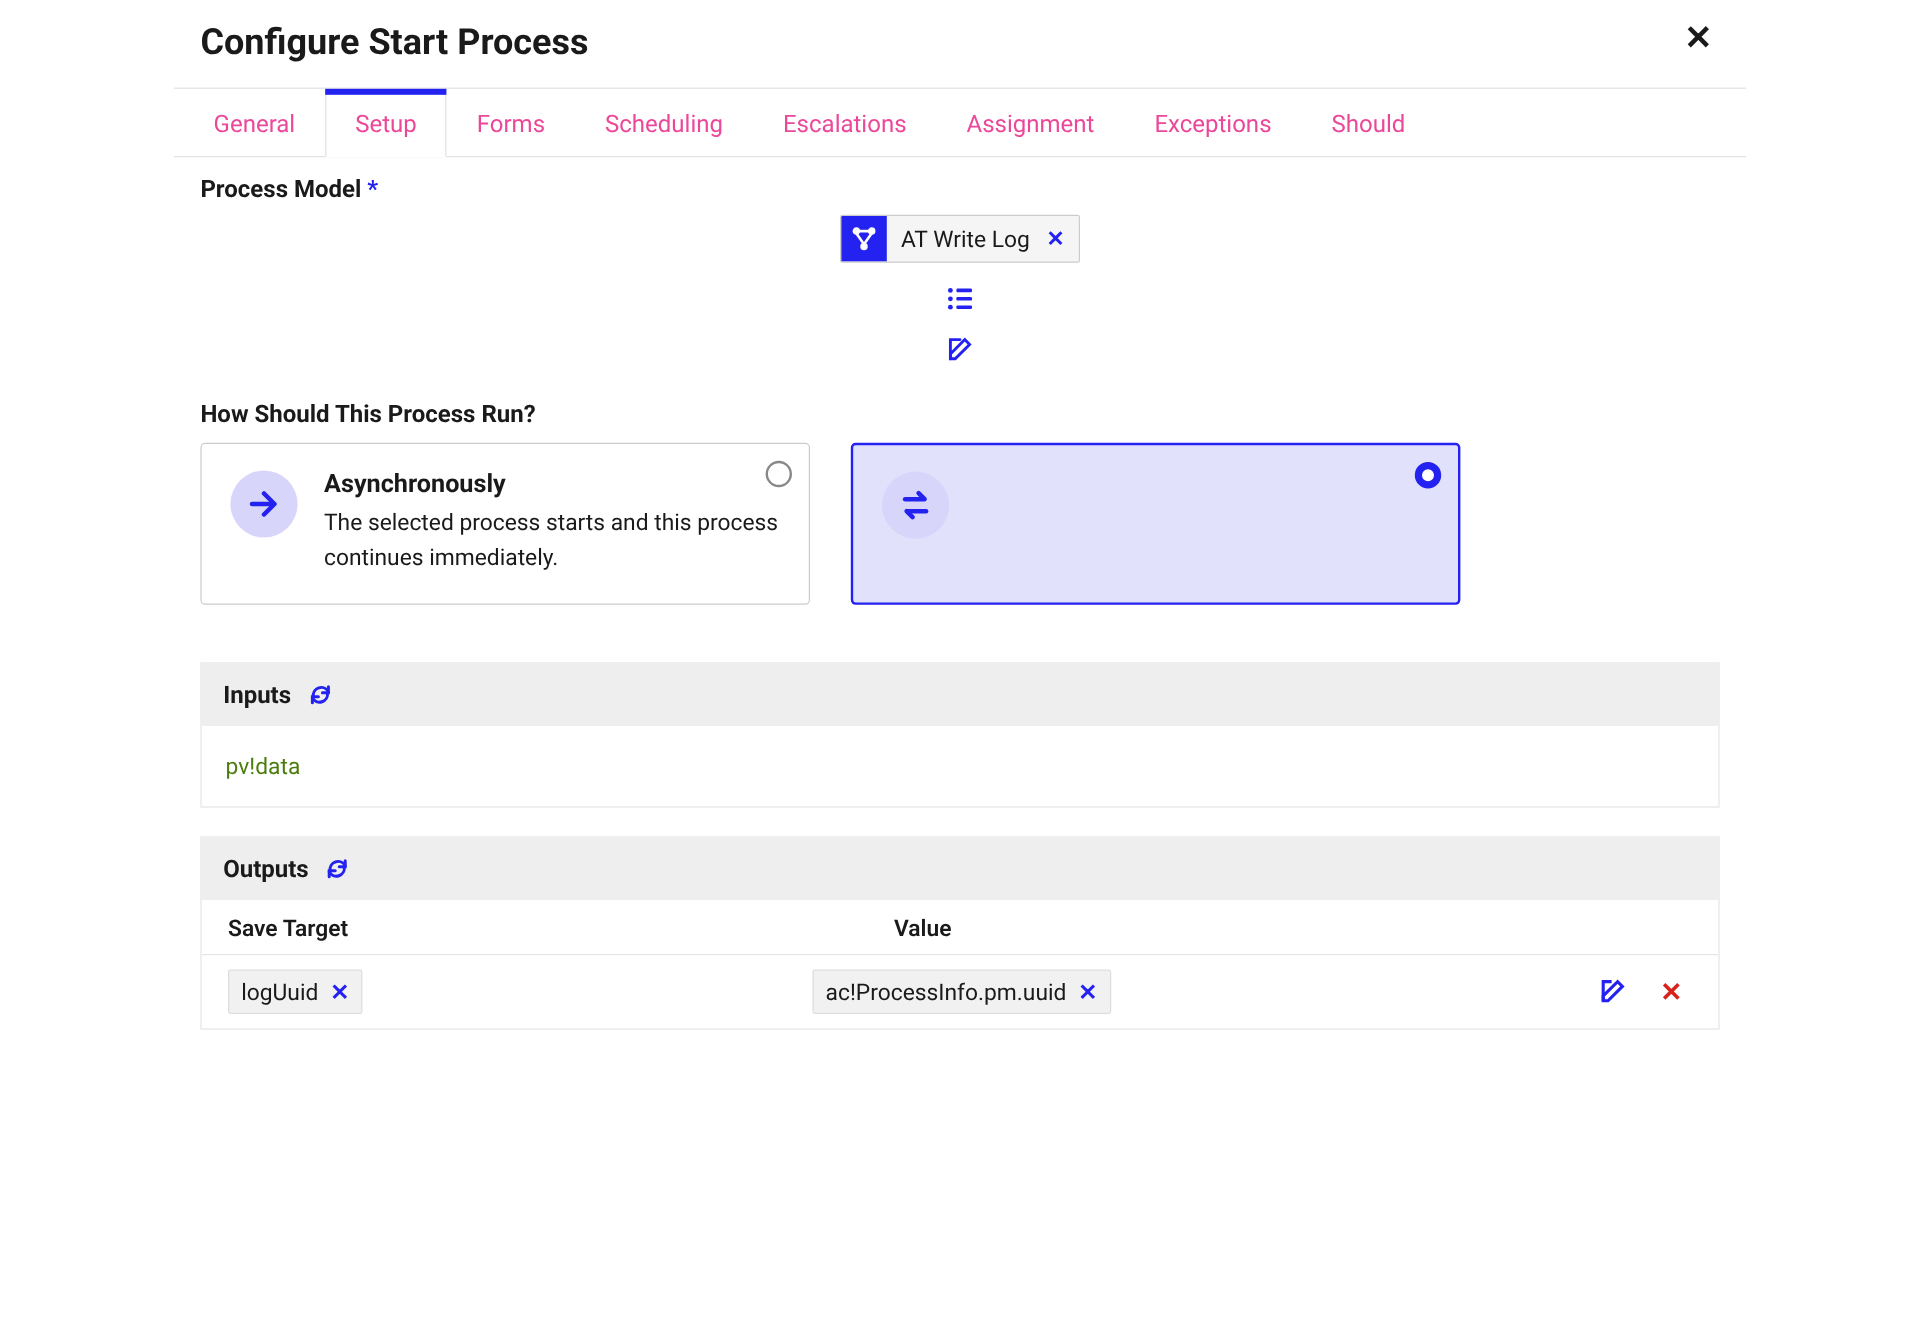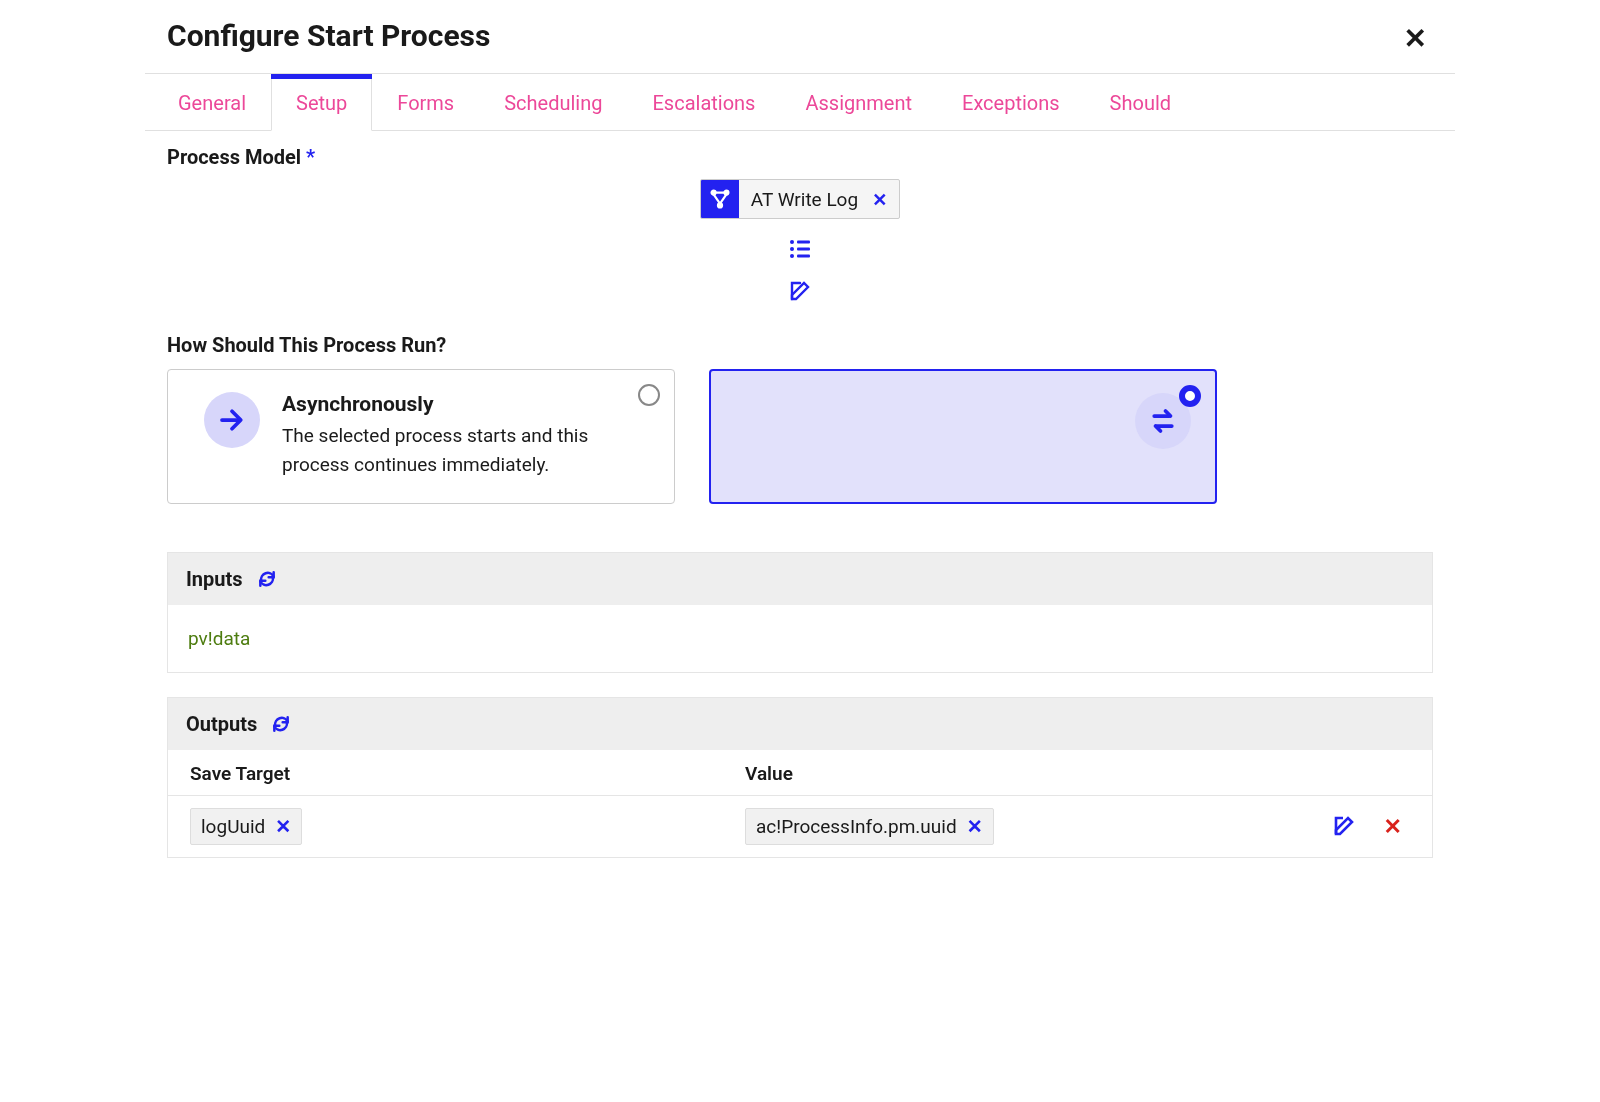--- a/index.html
+++ b/index.html
@@ -9,21 +9,21 @@
     background: #fff;
     font-size: 18px;
   }
   .dialog {
     width: 1310px;
     margin: 0 auto;
   }
   .dialog-header {
     display: flex;
     justify-content: space-between;
-    align-items: flex-end;
+    align-items: flex-start;
     padding: 18px 28px 20px 22px;
     border-bottom: 1px solid #e0e0e0;
   }
   .dialog-title {
     font-size: 30px;
     font-weight: 700;
   }
   .close-btn {
     font-size: 28px;
     font-weight: 900;
@@ -104,27 +104,26 @@
   .run-options {
     display: flex;
     gap: 34px;
     margin-top: 12px;
     margin-bottom: 48px;
   }
   .run-card {
     position: relative;
     border: 1px solid #ccc;
     border-radius: 4px;
-    padding: 22px 24px 24px 36px;
+    padding: 22px 24px 24px 24px;
     width: 508px;
     display: flex;
     gap: 22px;
     cursor: pointer;
     background: #fff;
-    justify-content: flex-end;
   }
   .run-card.selected {
     border: 2px solid #2322f0;
     background: #e2e1fb;
   }
   .run-card .circle {
     width: 56px; height: 56px;
     border-radius: 50%;
     background: #d7d6fa;
     flex-shrink: 0;
@@ -180,21 +179,21 @@
     border-bottom: 1px solid #e5e5e5;
     font-size: 19px;
     font-weight: 600;
   }
   .out-head .col1 { width: 555px; }
   .out-row {
     display: flex;
     align-items: center;
     padding: 12px 22px;
   }
-  .out-row .col1 { width: 555px; }
+  .out-row .col1 { width: 487px; }
   .out-row .col2 { flex: 1; }
   .tag {
     display: inline-flex;
     align-items: center;
     background: #f1f1f1;
     border: 1px solid #ddd;
     padding: 6px 10px;
     font-size: 19px;
     border-radius: 2px;
     gap: 10px;

